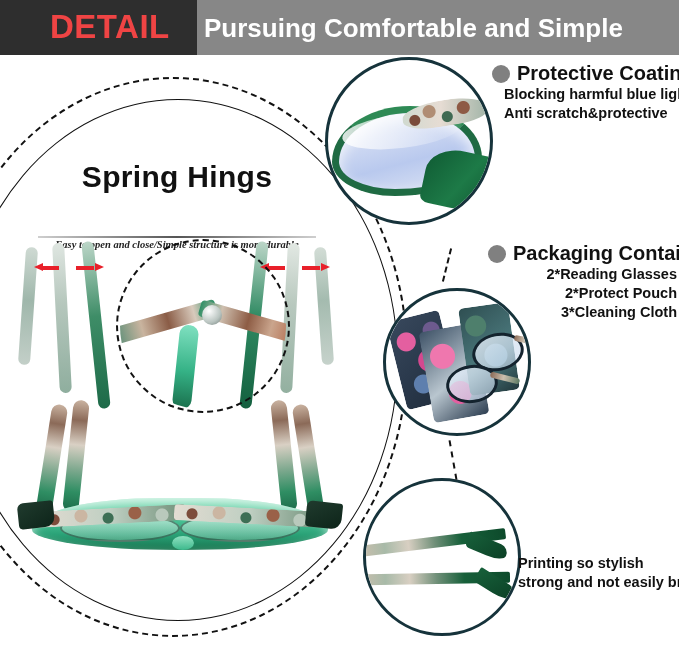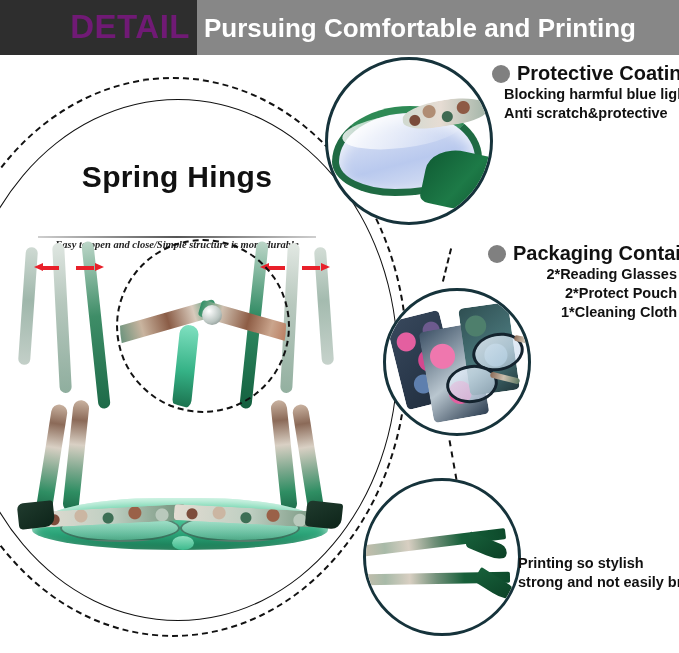--- a/index.html
+++ b/index.html
@@ -17,22 +17,22 @@
   .header-dark {
     position:absolute; left:0; top:0; width:197px; height:55px;
     background:#2e2e2e;
   }
   .header-light {
     position:absolute; left:197px; top:0; width:482px; height:55px;
     background:#878787;
   }
   .header-title {
     position:absolute; left:50px; top:7px; width:140px; height:40px;
-    color:#701a75; font-size:33px; font-weight:bold; letter-spacing:0.5px;
-    line-height:40px; font-family:"Liberation Sans", sans-serif;text-align:right;
+    color:#ef4444; font-size:33px; font-weight:bold; letter-spacing:0.5px;
+    line-height:40px; font-family:"Liberation Sans", sans-serif;
   }
   .header-sub {
     position:absolute; left:204px; top:9px; width:470px; height:38px;
     color:#ffffff; font-size:26px; font-weight:bold; line-height:38px;
     font-family:"Liberation Sans", sans-serif; white-space:nowrap;
   }
 
   
   .left-panel { position:absolute; left:0; top:55px; width:360px; height:598px; }
 
@@ -281,21 +281,21 @@
 </style>
 </head>
 <body>
 
 <div id="stage">
 
   <div class="header">
     <div class="header-dark"></div>
     <div class="header-light"></div>
     <div class="header-title">DETAIL</div>
-    <div class="header-sub">Pursuing Comfortable and Printing</div>
+    <div class="header-sub">Pursuing Comfortable and Simple</div>
   </div>
 
   <div class="left-panel">
 
     <div class="ring-dashed-big"></div>
     <div class="ring-solid-big"></div>
 
     <div class="spring-title">Spring Hings</div>
     <div class="spring-rule"></div>
     <div class="spring-note">Easy to open and close/Simple structure is more durable</div>
@@ -408,21 +408,21 @@
     <div class="callout-line">Blocking harmful blue light</div>
     <div class="callout-line">Anti scratch&amp;protective</div>
   </div>
 
   <div class="co-pack">
     <div class="callout-title">
       <span class="bullet"></span><span>Packaging Contains</span>
     </div>
     <div class="callout-line">2*Reading Glasses</div>
     <div class="callout-line">2*Protect Pouch</div>
-    <div class="callout-line">1*Cleaning Cloth</div>
+    <div class="callout-line">3*Cleaning Cloth</div>
   </div>
 
   <div class="co-temple">
     <div class="callout-line">Printing so stylish</div>
     <div class="callout-line">strong and not easily broken</div>
   </div>
 
 </div>
 
 </body></html>

